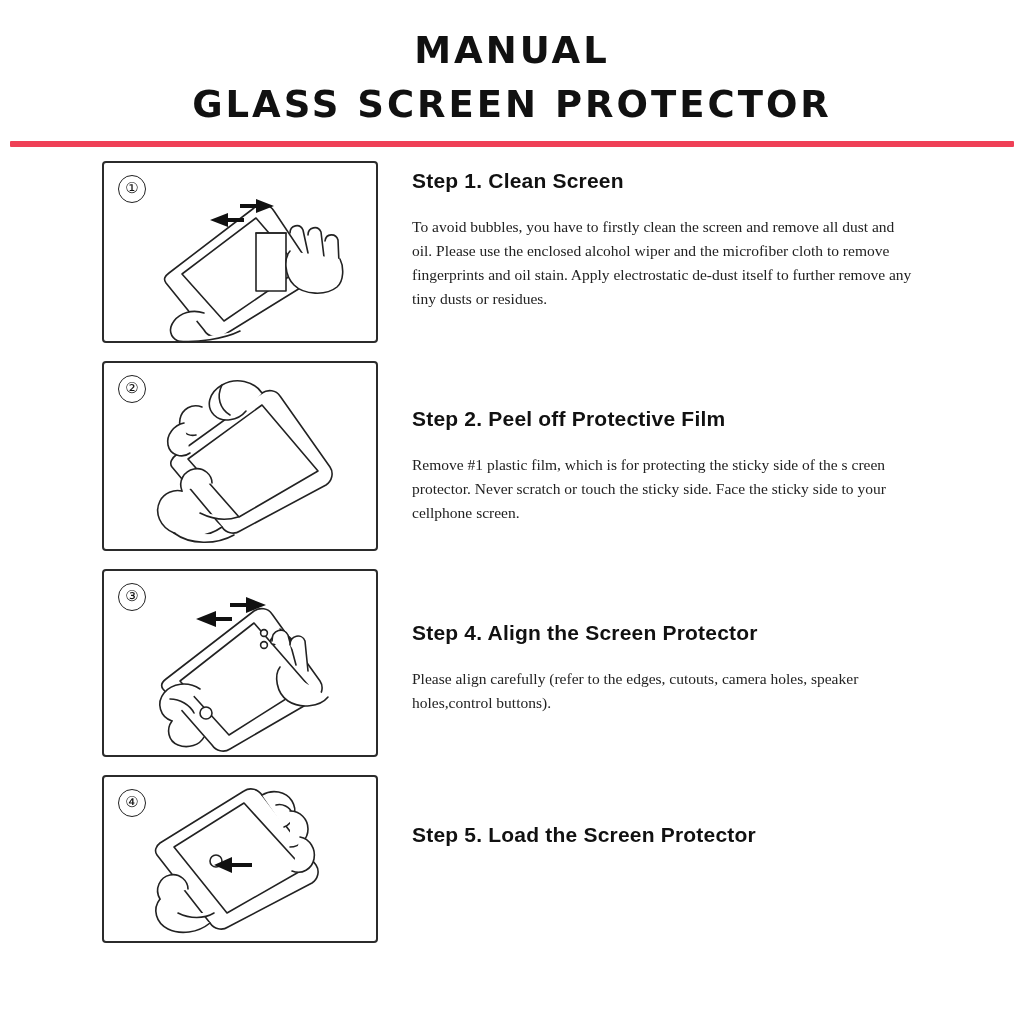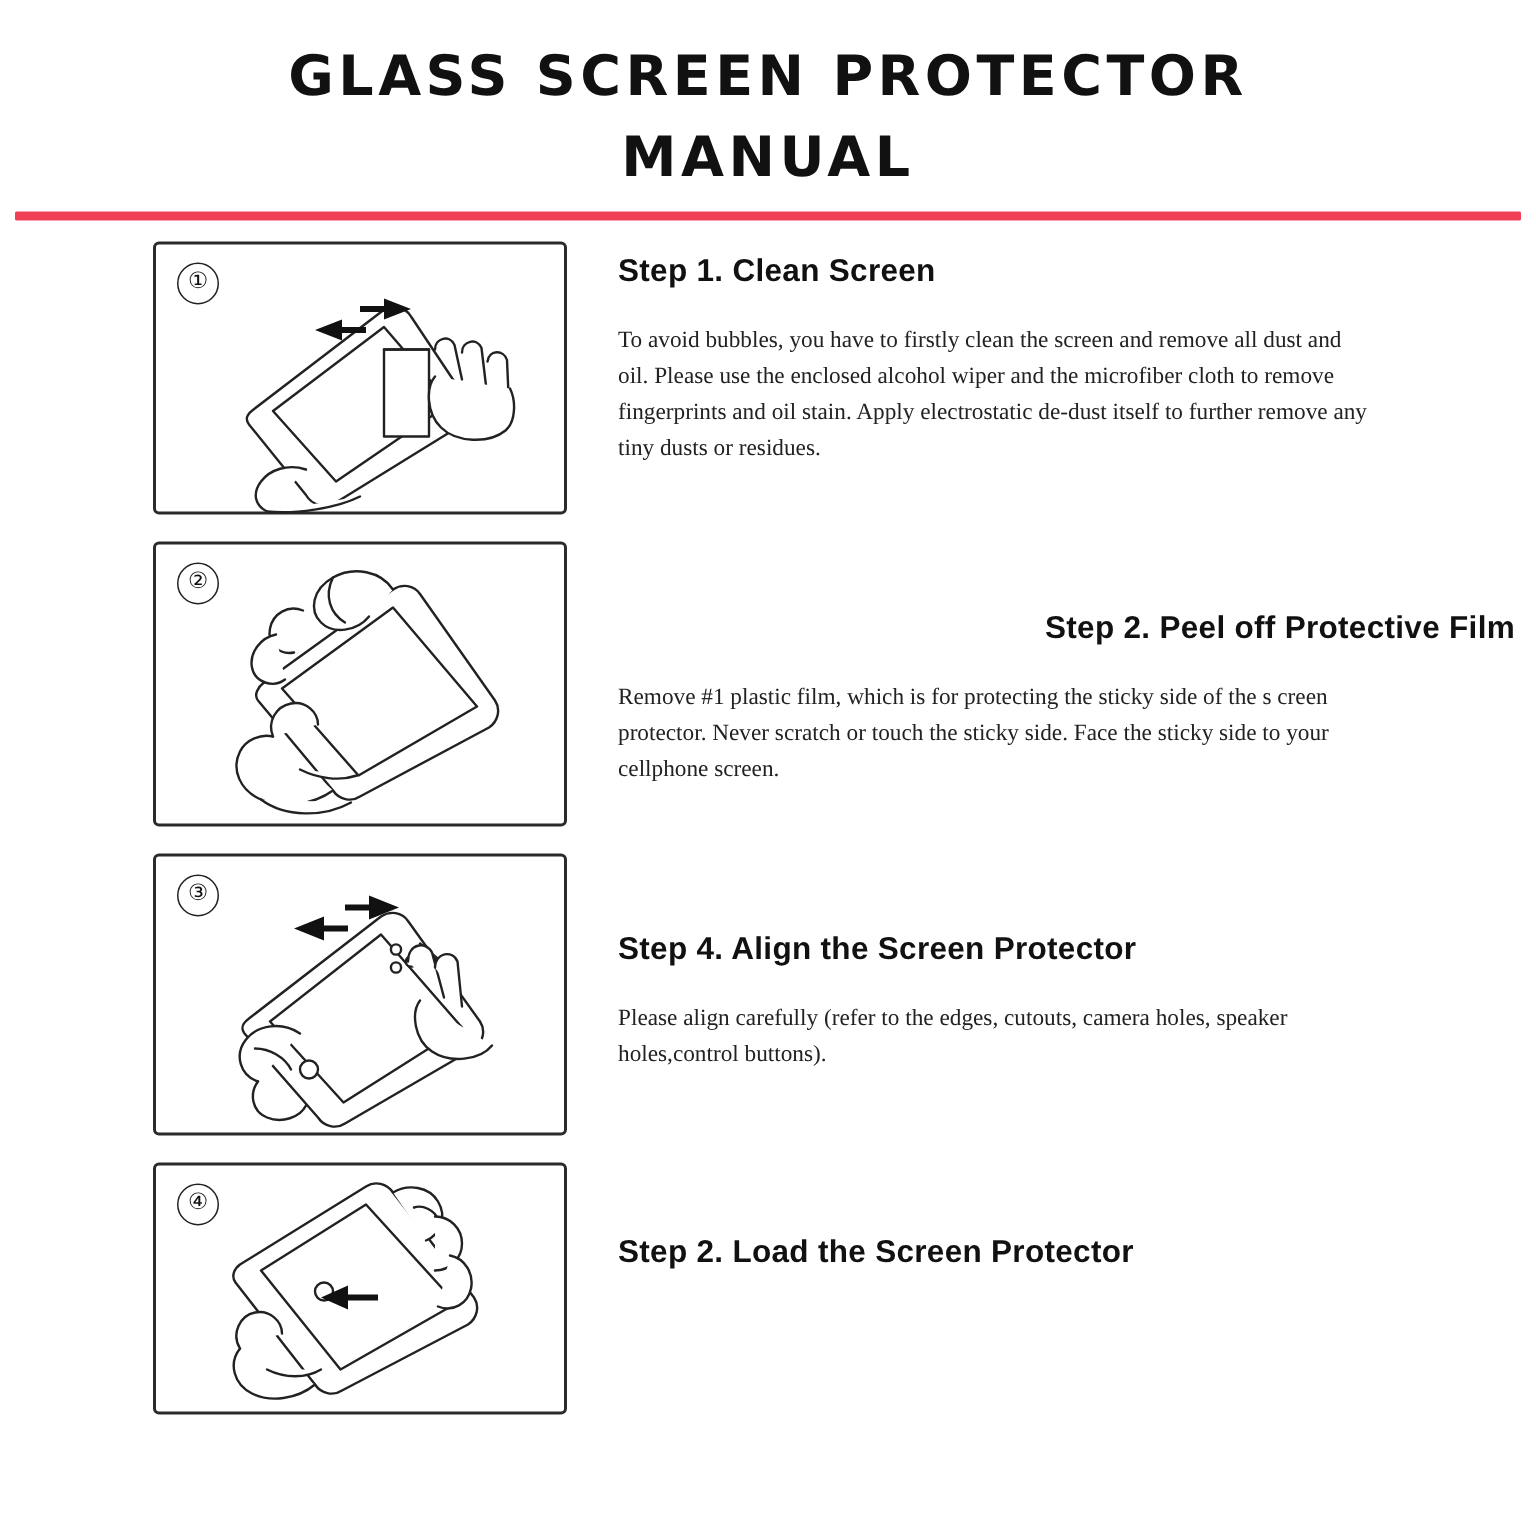--- a/index.html
+++ b/index.html
@@ -106,35 +106,35 @@
   .step-body {
     font-family: "Liberation Serif", serif;
     font-size: 15.5px;
     line-height: 1.55;
     color: #222;
     margin: 0;
     max-width: 500px;
   }
   .step-1 .step-heading { margin-top: 6px; }
   .step-1 .step-body { margin-top: 22px; }
-  .step-2 .step-heading { margin-top: 44px; text-align: right; }
+  .step-2 .step-heading { margin-top: 44px; }
   .step-2 .step-body { margin-top: 22px; font-family: Liberation Serif, serif; }
   .step-3 .step-heading { margin-top: 50px; }
   .step-3 .step-body { margin-top: 22px; }
   .step-4 .step-heading { margin-top: 46px; }
   .step-4 .step-body { margin-top: 22px; }
 </style>
 </head>
 <body>
 
 <div class="page">
 
   <div class="header">
+    <div class="title-line second">MANUAL</div>
     <div class="title-line">GLASS SCREEN PROTECTOR</div>
-    <div class="title-line second">MANUAL</div>
     <div class="rule"></div>
   </div>
 
   <div class="steps">
 
     <div class="step step-1">
       <div class="fig">
         <div class="badge">①</div>
         <svg width="276" height="182" viewBox="0 0 276 182" fill="none" xmlns="http://www.w3.org/2000/svg">
           <g stroke="#222" stroke-width="1.6" fill="#fff" stroke-linejoin="round" stroke-linecap="round">
@@ -253,18 +253,18 @@
             <path d="M56 122 C50 112 56 100 66 98 C76 96 84 104 84 112"></path>
             <path d="M74 136 C86 142 100 142 110 136"></path>
 
             <g fill="#111" stroke="none">
               <path d="M128 80 L110 88 L128 96 L128 90 L148 90 L148 86 L128 86 Z"></path>
             </g>
           </g>
         </svg>
       </div>
       <div class="text-col">
-        <h2 class="step-heading">Step 2. Load the Screen Protector</h2>
+        <h2 class="step-heading">Step 5. Load the Screen Protector</h2>
       </div>
     </div>
 
   </div>
 </div>
 
 </body></html>

